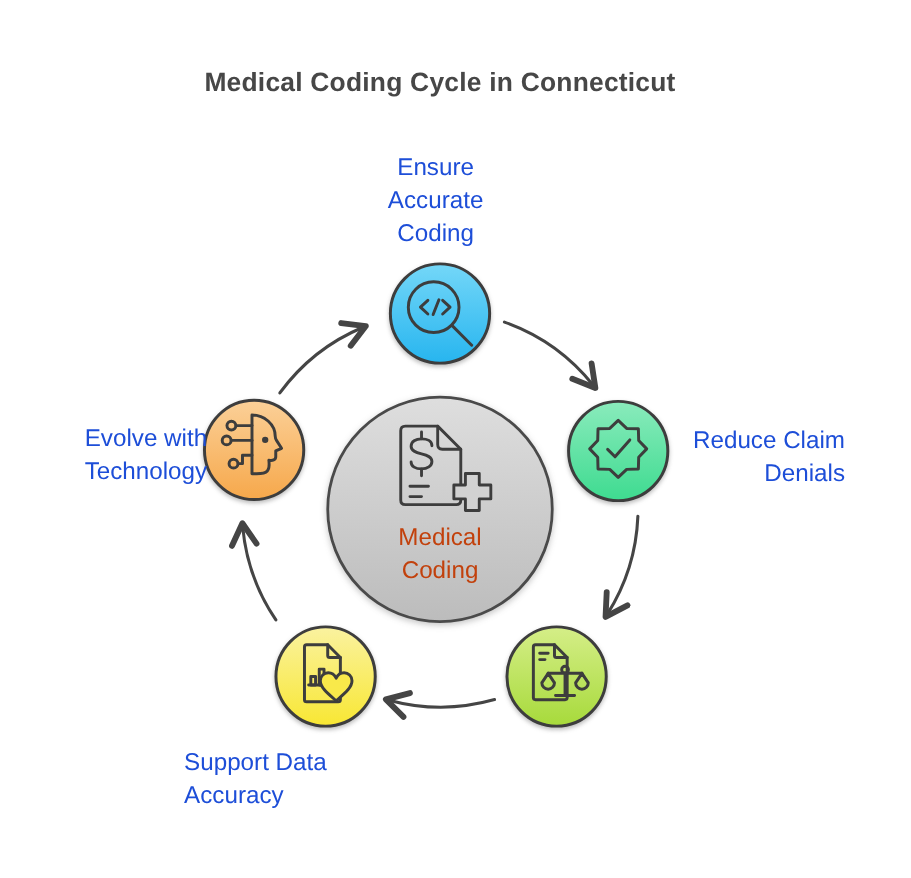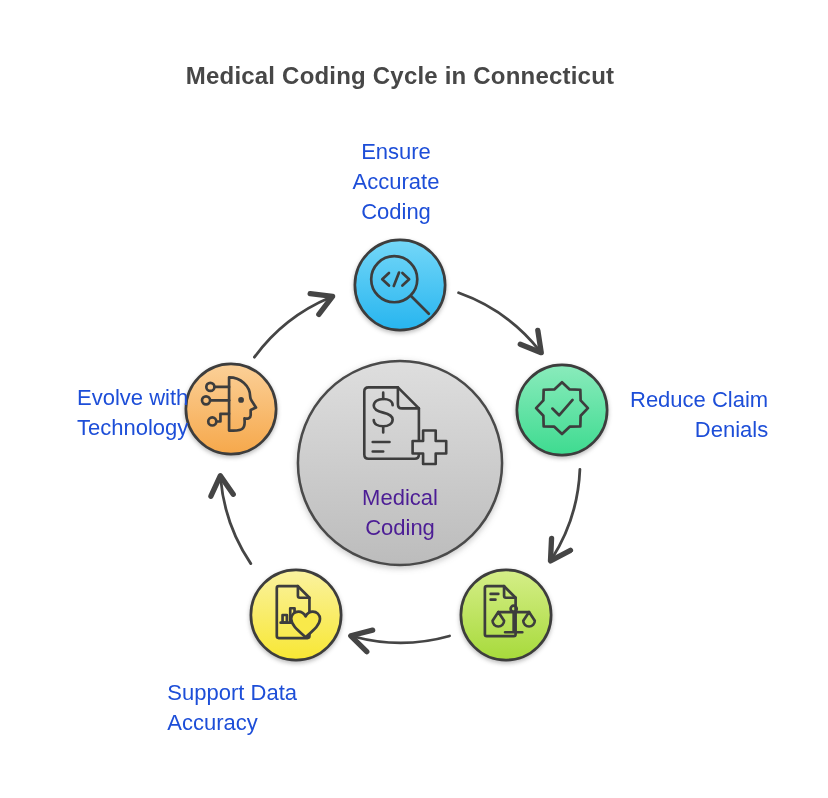--- a/index.html
+++ b/index.html
@@ -15,22 +15,22 @@
   .node-label{
     position:absolute;font-size:22px;line-height:30px;color:#1d4ed8;
     white-space:pre-line;
   }
   .label-top{left:396px;top:137px;transform:translateX(-50%);text-align:center;}
   .label-right{left:630px;top:385px;text-align:right;}
   .label-bottom-right{left:505px;top:678px;text-align:left;}
   .label-bottom-left{right:531px;top:678px;text-align:left;}
   .label-left{left:37px;top:383px;text-align:center;margin-left:40px;}
   .center-label{
-    position:absolute;left:295px;top:483px;width:210px;text-align:center;
-    font-size:22px;line-height:30px;color:#4c1d95;white-space:pre-line;
+    position:absolute;left:295px;top:473px;width:210px;text-align:center;
+    font-size:22px;line-height:30px;color:#c2410c;white-space:pre-line;
   }
   .arrow-layer{position:absolute;left:0;top:0;}
   .node{position:absolute;filter:drop-shadow(0 2px 2px rgba(60,60,60,0.35));}
   .center-node{position:absolute;left:295px;top:358px;filter:drop-shadow(0 2px 3px rgba(60,60,60,0.3));}
 </style>
 </head>
 <body>
 
 <div class="canvas">
 

